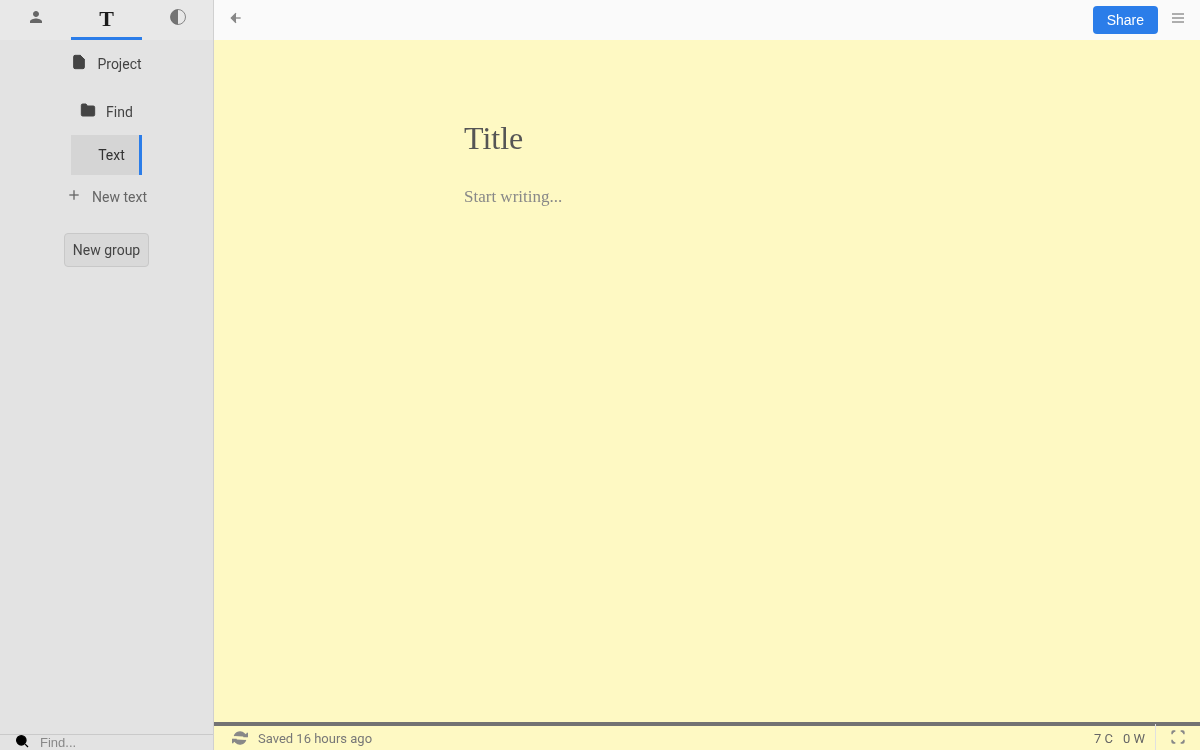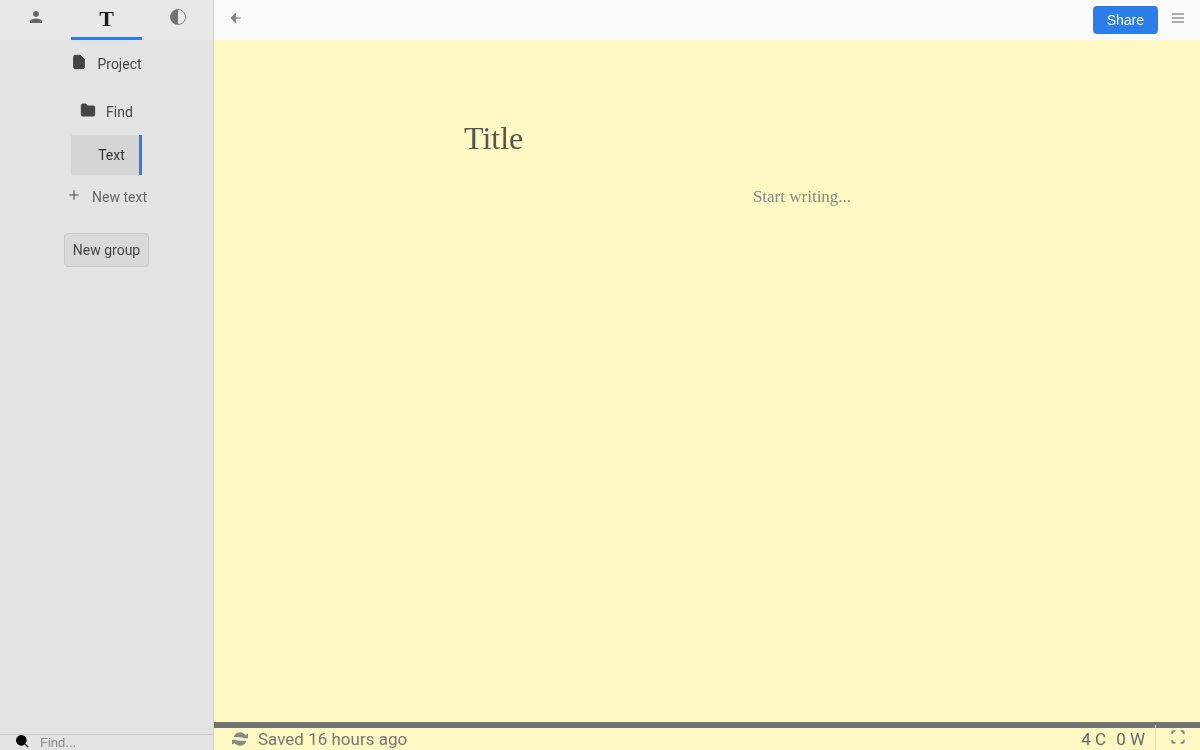--- a/index.html
+++ b/index.html
@@ -185,33 +185,32 @@
       color: #555;
     }
     .body-input {
       border: none;
       background: transparent;
       outline: none;
       font-size: 17px;
       color: #555;
       font-family: Georgia, serif;
       width: 100%;
-      text-align: center;
     }
     .body-input::placeholder {
       color: #888;
     }
     .statusbar {
       height: 28px;
       display: flex;
       align-items: center;
       padding: 0 14px;
-      border-top: 6px solid #737373;
+      border-top: 4px solid #737373;
       color: #777;
-      font-size: 17px;
+      font-size: 13px;
     }
     .status-left {
       display: flex;
       align-items: center;
       gap: 10px;
       margin-left: 4px;
     }
     .status-right {
       margin-left: auto;
       display: flex;
@@ -369,21 +368,21 @@
         <span class="sync-icon">
           <svg viewBox="0 0 24 24" fill="none" stroke="currentColor" stroke-width="2">
               <polyline points="23 4 23 10 17 10"></polyline>
               <polyline points="1 20 1 14 7 14"></polyline>
               <path d="M3.51 9a9 9 0 0 1 14.85-3.36L23 10M1 14l4.64 4.36A9 9 0 0 0 20.49 15"></path>
             </svg>
         </span>
         <span>Saved 16 hours ago</span>
       </div>
       <div class="status-right">
-        <span class="status-count">4 C</span>
+        <span class="status-count">7 C</span>
         <span class="status-count">0 W</span>
         <div class="fullscreen-btn">
           <span>
             <svg viewBox="0 0 24 24" fill="none" stroke="currentColor" stroke-width="2">
                 <path d="M8 3H5a2 2 0 0 0-2 2v3m18 0V5a2 2 0 0 0-2-2h-3m0 18h3a2 2 0 0 0 2-2v-3M3 16v3a2 2 0 0 0 2 2h3"></path>
               </svg>
           </span>
         </div>
       </div>
     </div>

